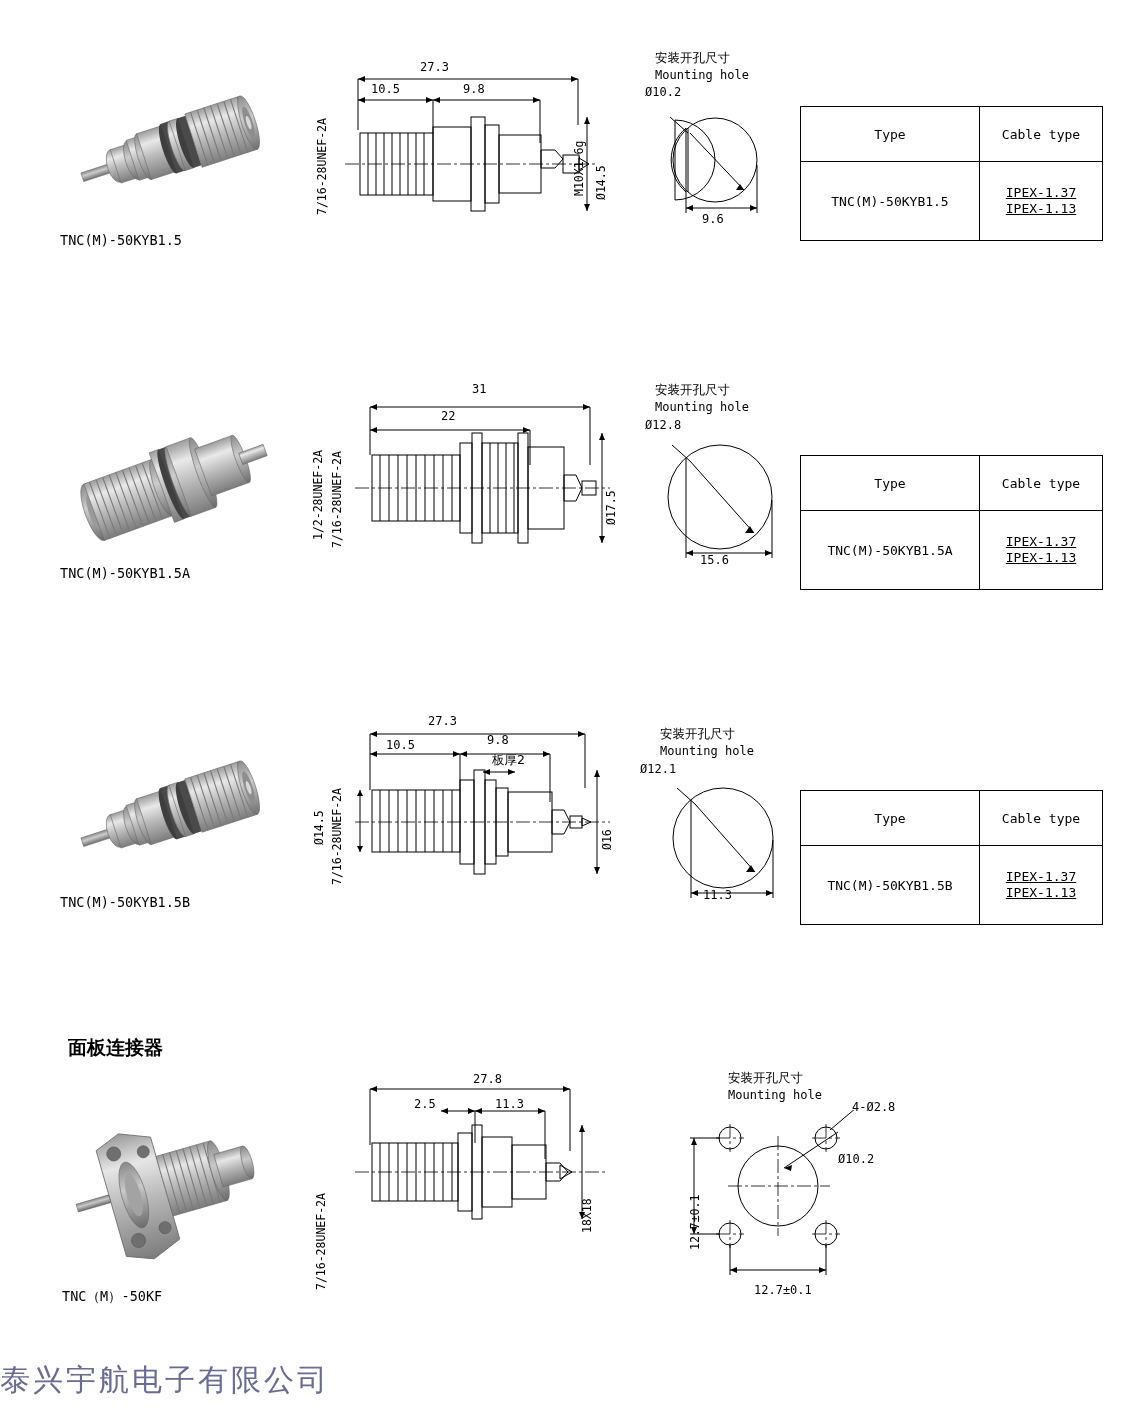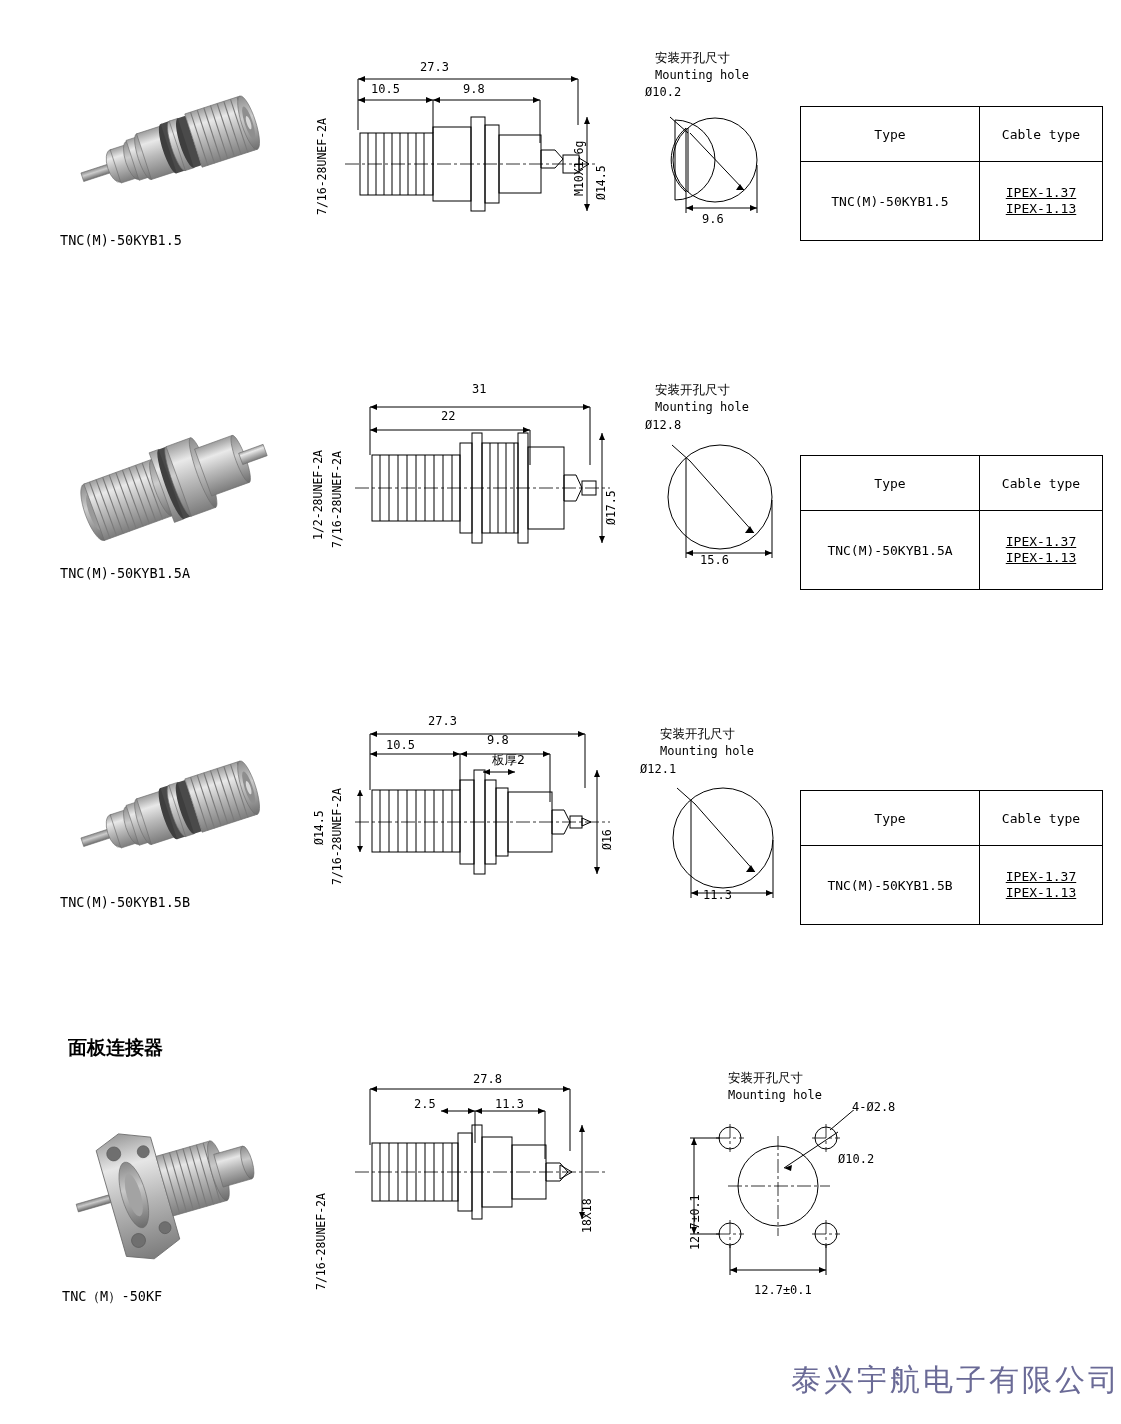--- a/index.html
+++ b/index.html
@@ -37,21 +37,21 @@
     line-height: 130px;
     white-space: nowrap;
     pointer-events: none;
     z-index: 5;
   }
   .footer-cn {
     position: absolute;
     left: 0;
     top: 1360px;
     width: 1121px;
-    text-align: right;
+    text-align: left;
     font-family: "DejaVu Sans", sans-serif;
     font-size: 30px;
     color: #6a6a96;
     letter-spacing: 3px;
   }
   
   .photo {
     position: absolute;
   }
   .caption {

